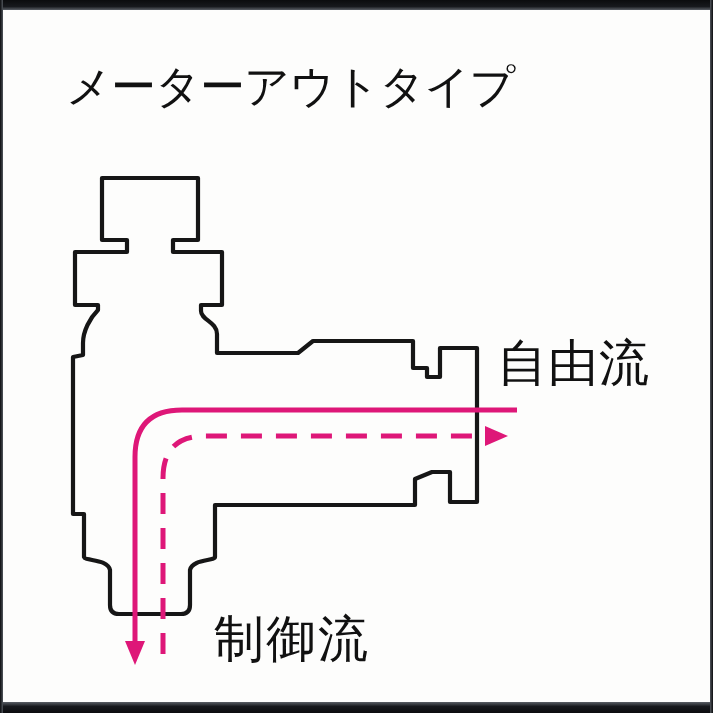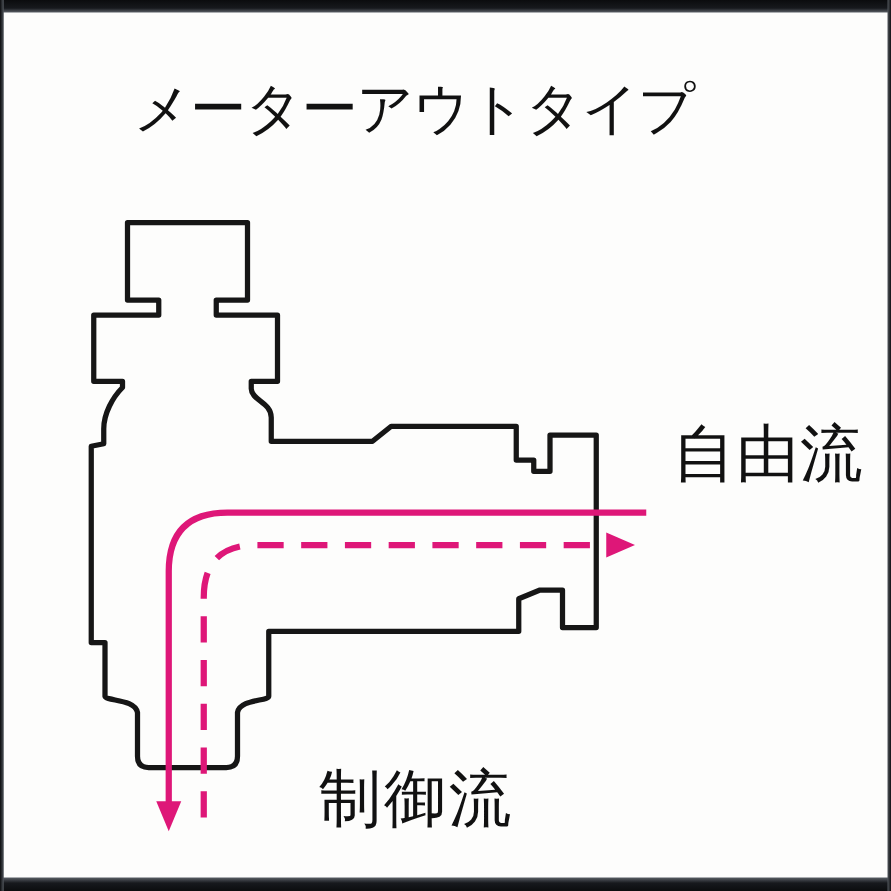--- a/index.html
+++ b/index.html
@@ -23,21 +23,20 @@
 
   .diagram-svg{position:absolute;left:0;top:0;z-index:1;}
 
   .jp-label{
     position:absolute;z-index:3;
     color:#111111;
     font-weight:500;
     white-space:nowrap;
     letter-spacing:0px;
     line-height:1.1;
-    margin-left:41px;
   }
   .page-title{left:66px;top:62px;font-size:45px;letter-spacing:-1px;}
   .free-flow-label{left:497px;top:336px;font-size:50px;letter-spacing:1px;text-align:right;}
   .controlled-flow-label{left:214px;top:612px;font-size:50px;letter-spacing:2px;text-align:center;}
 </style>
 </head>
 <body>
 
 <div class="canvas">
 

